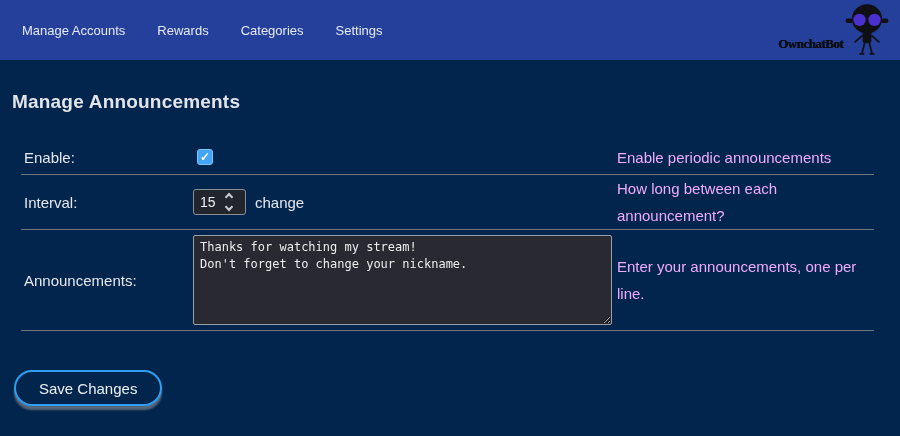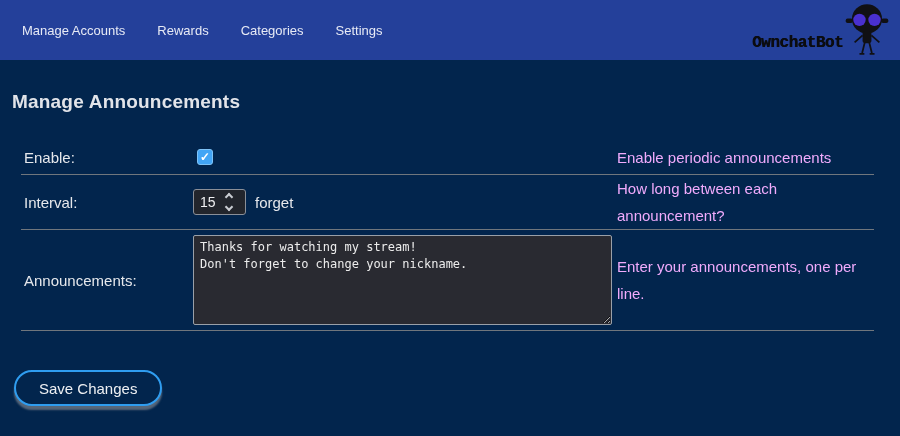--- a/index.html
+++ b/index.html
@@ -19,22 +19,22 @@
   }
   .nav-item {
     font-size:13px; color:#e7eaf5;
     padding:10px 16px; cursor:pointer;
     white-space:nowrap; border-radius:22px;
   }
   .nav-item.active { background:#16316e; padding:13px 18px; }
 
   .logo { margin-left:auto; display:flex; align-items:flex-end; height:60px; }
   .logo-text {
-    font-family:Liberation Mono, monospace;
-    font-weight:bold; font-size:16px; letter-spacing:-0.5px;
+    font-family:Liberation Serif, serif;
+    font-weight:bold; font-size:13px; letter-spacing:-0.5px;
     color:#0b0c10; margin-bottom:8px;
     text-shadow:0.5px 0 #0b0c10;
   }
   .robot { margin-left:1px; margin-bottom:2px; }
 
   
   main { padding:0 10px; }
   h1 {
     font-size:19px; font-weight:bold; color:#e2e4e9;
     margin:31px 0 27px 2px; letter-spacing:0.2px;
@@ -144,21 +144,21 @@
     <div class="row row-interval">
       <div class="col-label">Interval:</div>
       <div class="col-control">
         <div class="number-input">
           <input type="text" value="15" style="">
           <div class="spinner">
             <div class="chev up"></div>
             <div class="chev down"></div>
           </div>
         </div>
-        <span class="unit">forget</span>
+        <span class="unit">change</span>
       </div>
       <div class="col-help">How long between each announcement?</div>
     </div>
 
     <div class="row row-announce">
       <div class="col-label">Announcements:</div>
       <div class="col-control">
         <textarea class="announcements" spellcheck="false" style="">Thanks for watching my stream!
 Don't forget to change your nickname.</textarea>
       </div>

